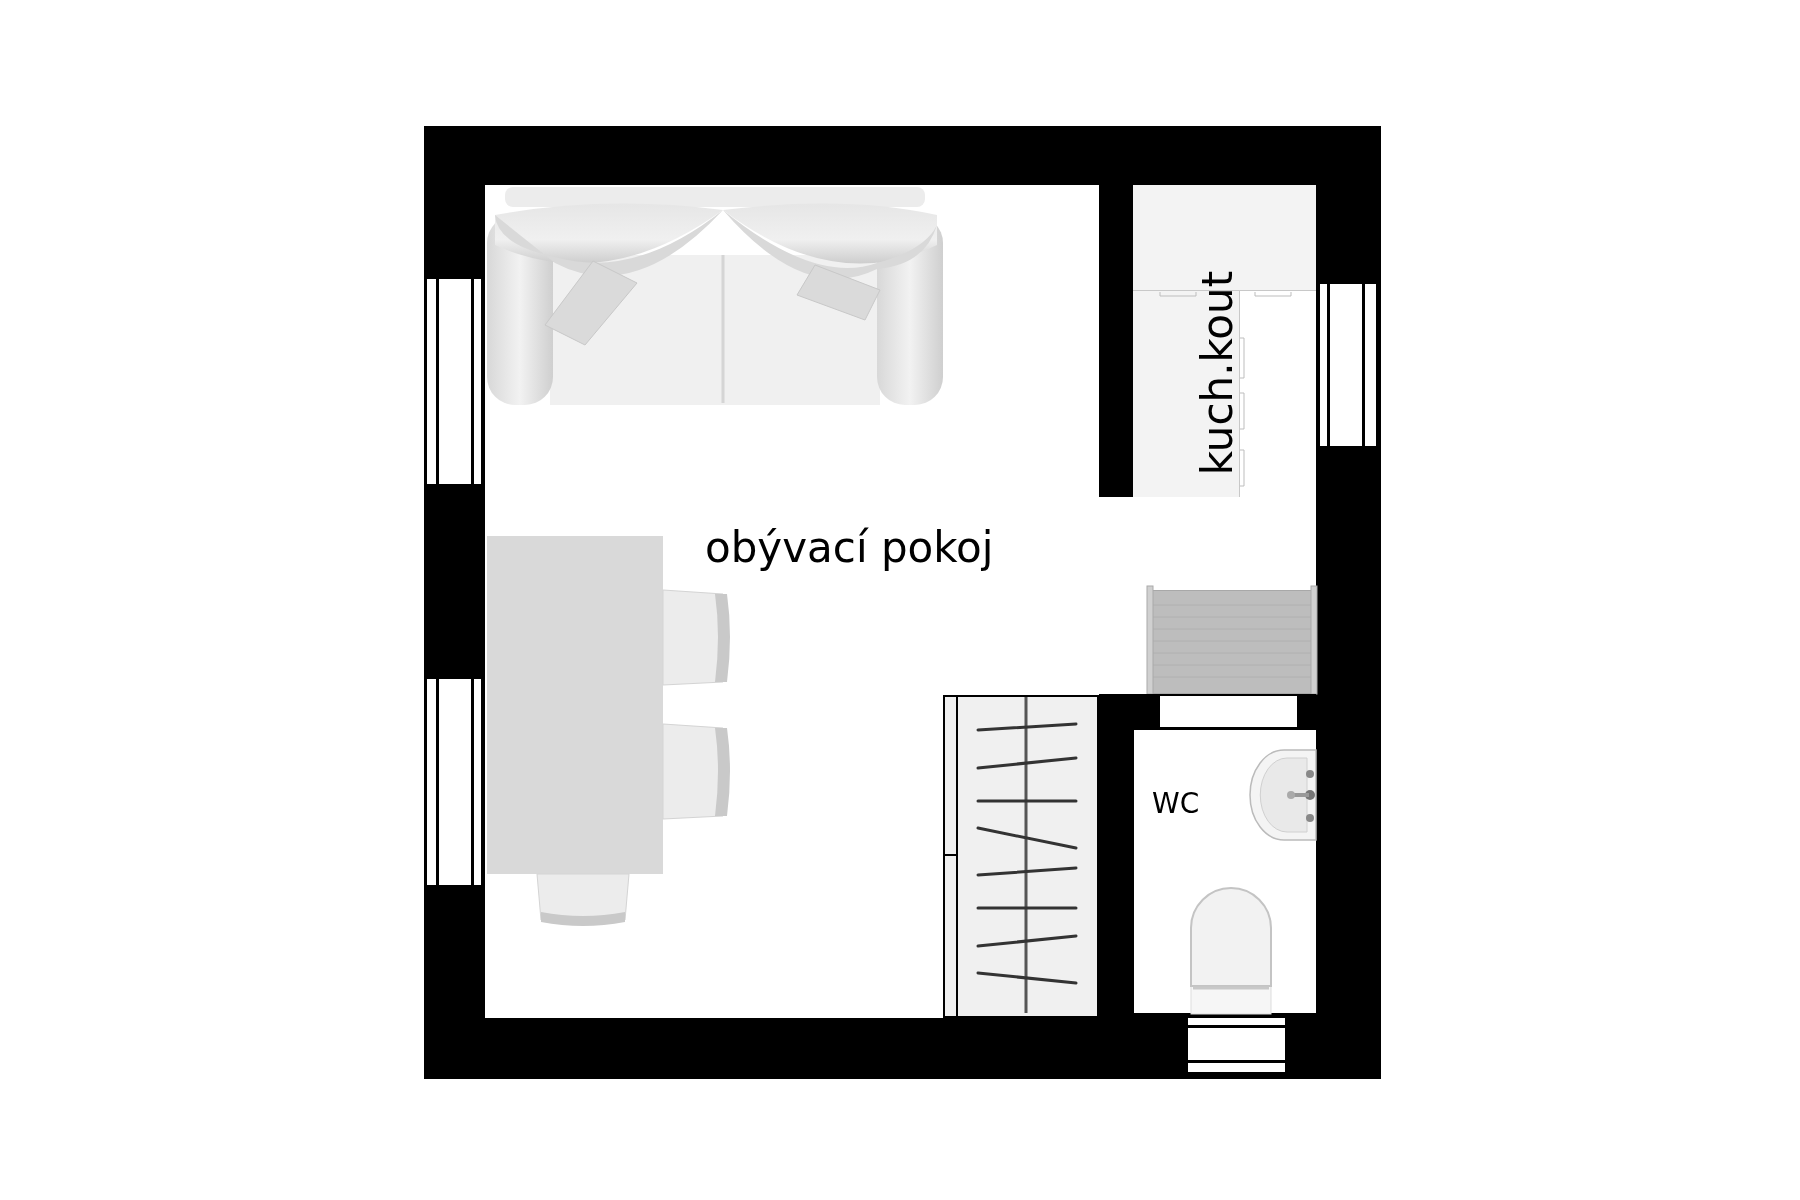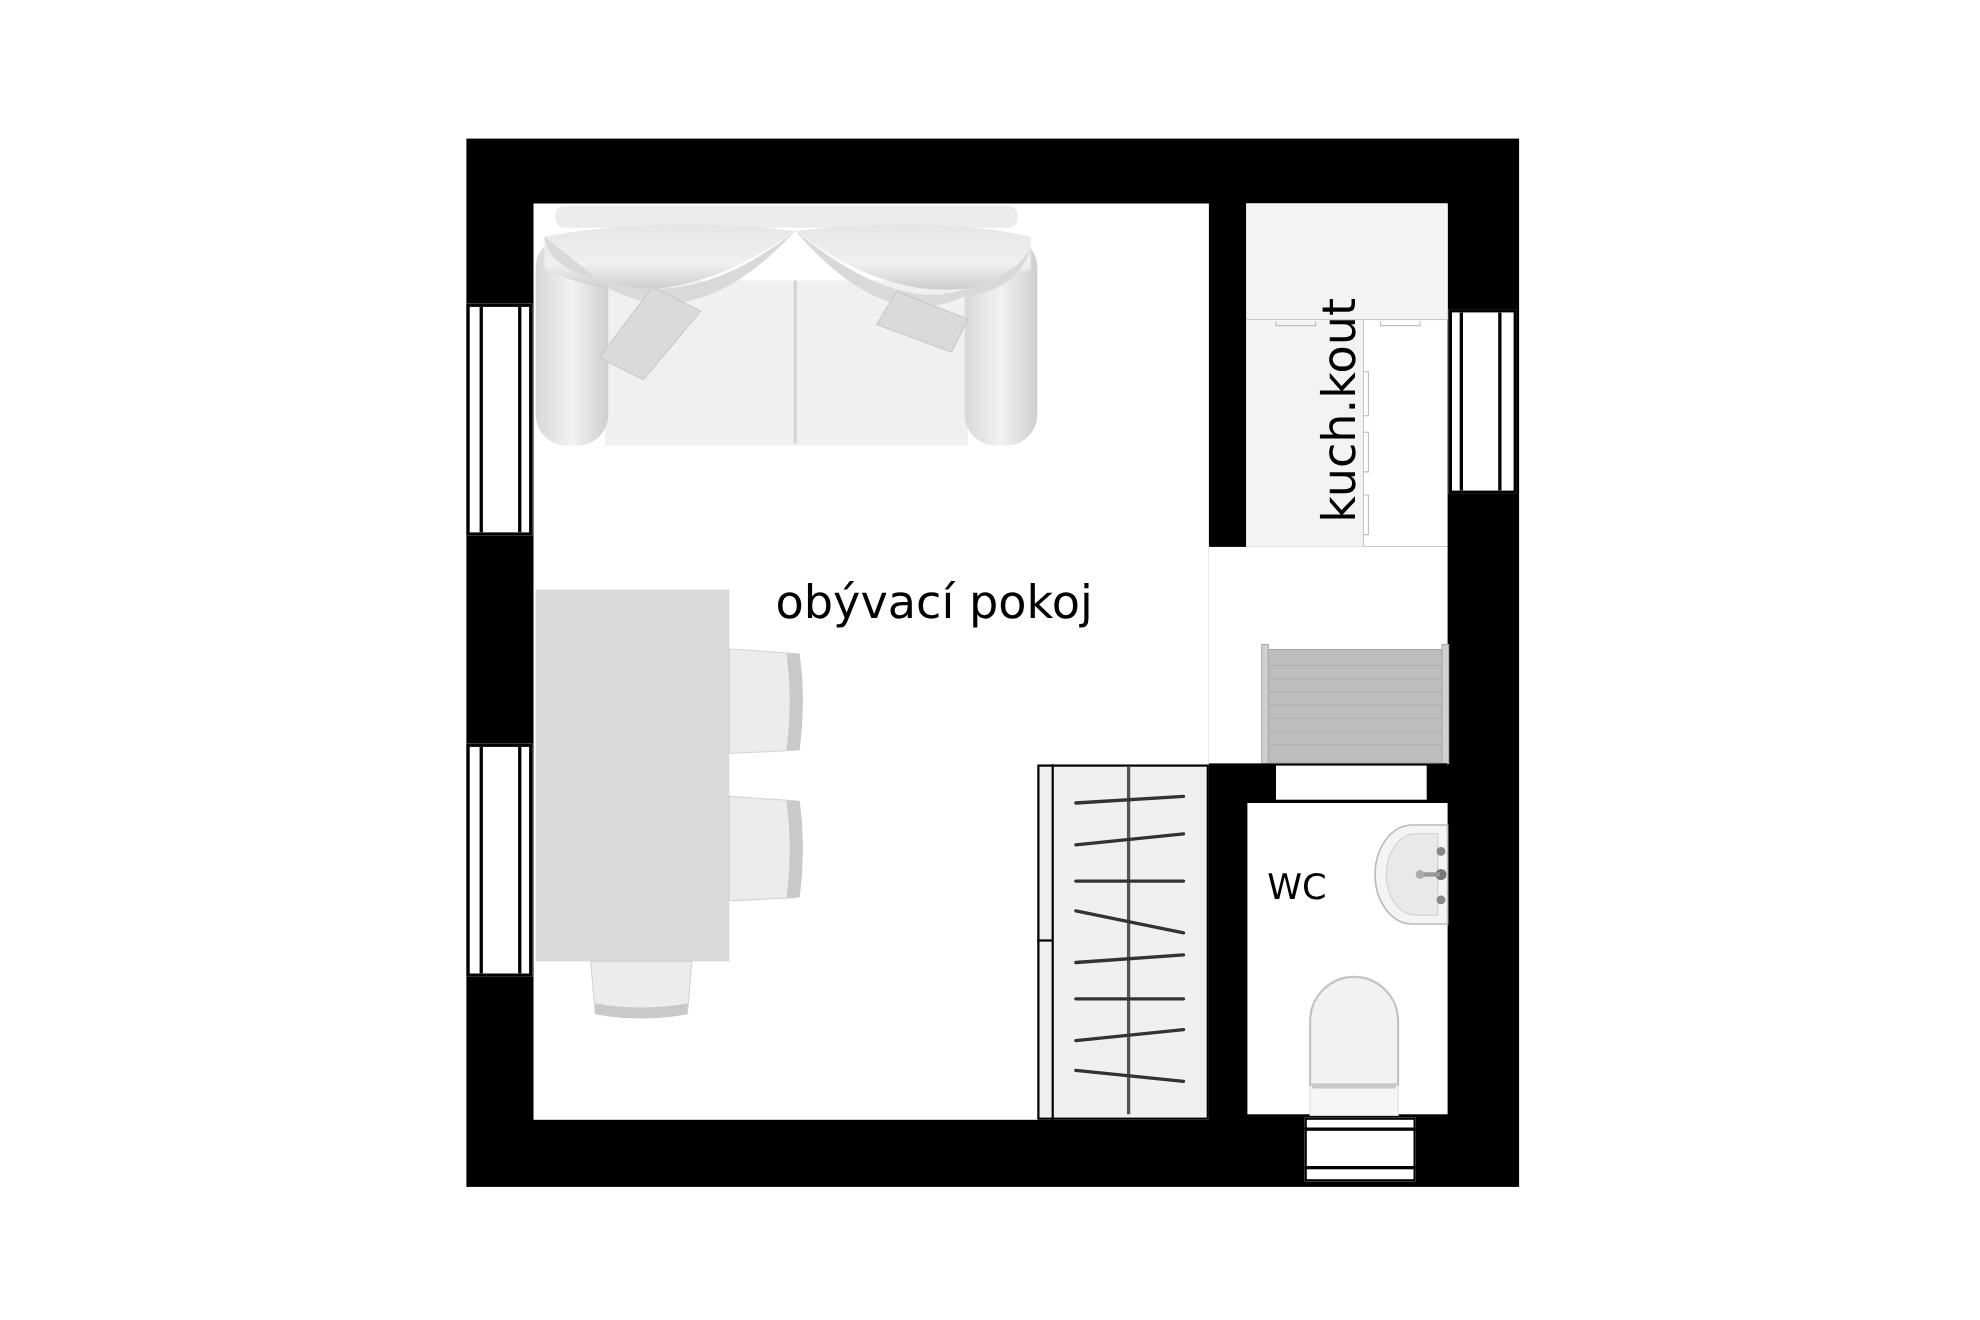--- a/index.html
+++ b/index.html
@@ -49,21 +49,21 @@
         <line x1="6" y1="75" x2="164" y2="75"></line>
       <line x1="6" y1="87" x2="164" y2="87"></line>
     </g>
     <rect x="0" y="-4" width="6" height="108" fill="#d0d0d0" stroke="#aaa" stroke-width="1"></rect>
     <rect x="164" y="-4" width="6" height="108" fill="#d0d0d0" stroke="#aaa" stroke-width="1"></rect>
   </svg>
 
   <div class="abs black" style="left:1099px;top:694px;width:217px;height:324px;"></div>
   <div class="abs white" style="left:1160px;top:696px;width:137px;height:31px;"></div>
   <div class="abs white" style="left:1134px;top:730px;width:182px;height:283px;"></div>
-  <div class="label" style="left:1152px;top:790px;font-size:32px;">WC</div>
+  <div class="label" style="left:1152px;top:790px;font-size:28px;">WC</div>
 
   <svg style="left:1249px;top:748px;" width="70" height="95">
     <path d="M67 2 H35 A34 45 0 0 0 35 92 H67 Z" fill="#f4f4f4" stroke="#bbb" stroke-width="1.5"></path>
     <path d="M58 10 H38 A26 36 0 0 0 38 84 H58 Z" fill="#e9e9e9" stroke="#d0d0d0" stroke-width="1"></path>
     <circle cx="61" cy="26" r="4" fill="#888"></circle>
     <circle cx="61" cy="47" r="5" fill="#777"></circle>
     <circle cx="61" cy="70" r="4" fill="#888"></circle>
     <rect x="42" y="45" width="18" height="4" fill="#999"></rect>
     <circle cx="42" cy="47" r="4" fill="#aaa"></circle>
   </svg>

